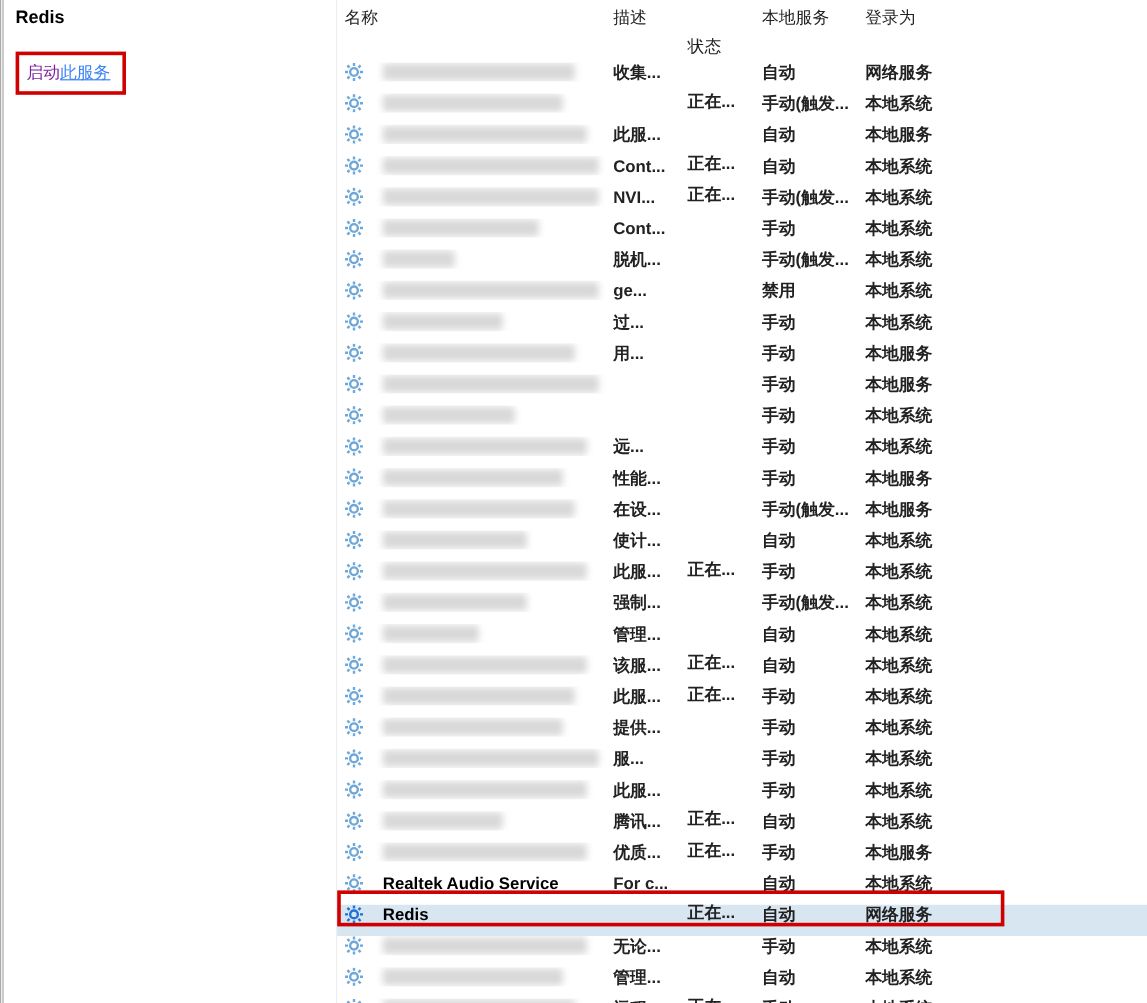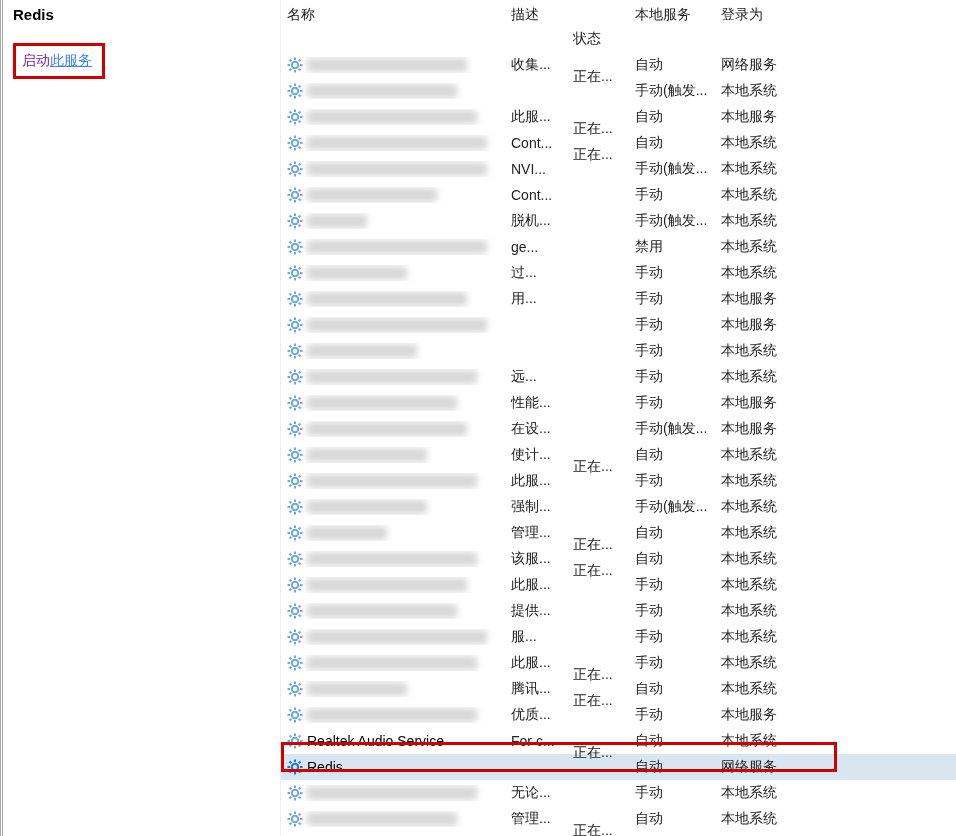--- a/index.html
+++ b/index.html
@@ -56,36 +56,37 @@
     font-family: Liberation Mono, monospace;
   }
   .col-name { width: 224px; }
   .col-desc { width: 62px; }
   .col-status { width: 62px; margin-top: 24px; }
   .col-startup { width: 86px; }
   .col-logon { width: 90px; }
   .rows { }
   .row {
     display: flex;
-    align-items: center;
+    align-items: flex-start;
     height: 26px;
     font-size: 14px;
+    font-weight: bold;
   }
   .row.selected { background: #d8e6f2; }
   .row > div {
     padding-left: 6px;
     white-space: nowrap;
     overflow: hidden;
     text-overflow: ellipsis;
   }
   .name-cell {
     width: 224px;
     display: flex;
     align-items: center;
-    gap: 4px;
+    gap: 16px;
   }
   .gear-icon {
     width: 16px;
     height: 16px;
     flex-shrink: 0;
   }
   .blur-block {
     display: inline-block;
     height: 14px;
     background: #d8d8d8;

